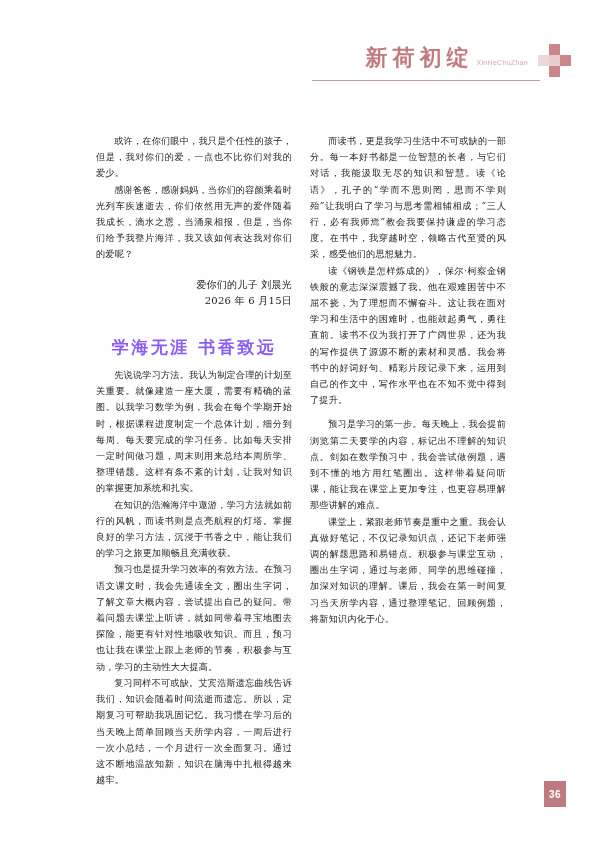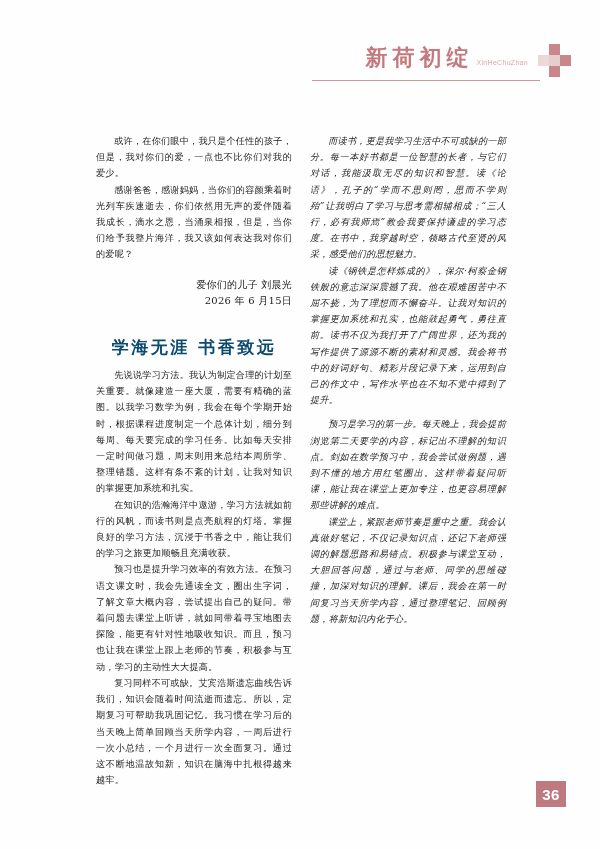--- a/index.html
+++ b/index.html
@@ -89,21 +89,21 @@
     width: 600px;
     height: 700px;
     margin-top: 33px;
   }
   .col {
     position: absolute;
     top: 0;
     width: 196px;
   }
   .col-left  { left: 96px; }
-  .col-right { left: 310px; font-style: italic; }
+  .col-right { left: 310px; }
 
   
   .para {
     font-family: "DejaVu Serif", serif;
     font-size: 9.1px;
     line-height: 16.2px;
     color: #1c1c1c;
     text-align: justify;
     text-justify: inter-character;
     letter-spacing: 0.25px;
@@ -126,44 +126,44 @@
   .article-head {
     text-align: center;
     margin-top: 26px;
     margin-bottom: 4px;
   }
   .article-title {
     font-family: "DejaVu Serif", serif;
     font-size: 17px;
     font-weight: bold;
     letter-spacing: 2.5px;
-    color: #0c4a6e;
+    color: #8b5cf6;
     line-height: 24px;
   }
   .article-byline {
     font-family: "DejaVu Serif", serif;
     font-size: 8px;
     letter-spacing: 1.2px;
     color: #2a2a2a;
     line-height: 18px;
     margin-top: 2px;
   }
   .article-body { margin-top: 8px; }
 
   
   .page-number {
     position: absolute;
     right: 34px;
     bottom: 42px;
-    width: 30px;
+    width: 22px;
     height: 26px;
     background: #bd7b80;
     color: #ffffff;
     font-family: "Liberation Sans", sans-serif;
-    font-size: 15px;
+    font-size: 10px;
     font-weight: bold;
     display: flex;
     align-items: center;
     justify-content: center;
     letter-spacing: 0.5px;
   }
 </style>
 </head>
 <body>
 
@@ -206,27 +206,27 @@
         <p class="para">预习也是提升学习效率的有效方法。在预习语文课文时，我会先通读全文，圈出生字词，了解文章大概内容，尝试提出自己的疑问。带着问题去课堂上听讲，就如同带着寻宝地图去探险，能更有针对性地吸收知识。而且，预习也让我在课堂上跟上老师的节奏，积极参与互动，学习的主动性大大提高。</p>
         <p class="para">复习同样不可或缺。艾宾浩斯遗忘曲线告诉我们，知识会随着时间流逝而遗忘。所以，定期复习可帮助我巩固记忆。我习惯在学习后的当天晚上简单回顾当天所学内容，一周后进行一次小总结，一个月进行一次全面复习。通过这不断地温故知新，知识在脑海中扎根得越来越牢。</p>
       </div>
 
     </div>
 
     <div class="col col-right">
 
       <div>
         <p class="para">而读书，更是我学习生活中不可或缺的一部分。每一本好书都是一位智慧的长者，与它们对话，我能汲取无尽的知识和智慧。读《论语》，孔子的“学而不思则罔，思而不学则殆”让我明白了学习与思考需相辅相成；“三人行，必有我师焉”教会我要保持谦虚的学习态度。在书中，我穿越时空，领略古代至贤的风采，感受他们的思想魅力。</p>
-        <p class="para">读《钢铁是怎样炼成的》，保尔·柯察金钢铁般的意志深深震撼了我。他在艰难困苦中不屈不挠，为了理想而不懈奋斗。让我对知识的掌握更加系统和扎实，也能鼓起勇气，勇往直前。读书不仅为我打开了广阔世界，还为我的写作提供了源源不断的素材和灵感。我会将书中的好词好句、精彩片段记录下来，运用到自己的作文中，写作水平也在不知不觉中得到了提升。</p>
+        <p class="para">读《钢铁是怎样炼成的》，保尔·柯察金钢铁般的意志深深震撼了我。他在艰难困苦中不屈不挠，为了理想而不懈奋斗。这让我在面对学习和生活中的困难时，也能鼓起勇气，勇往直前。读书不仅为我打开了广阔世界，还为我的写作提供了源源不断的素材和灵感。我会将书中的好词好句、精彩片段记录下来，运用到自己的作文中，写作水平也在不知不觉中得到了提升。</p>
       </div>
 
 
       <div class="article-body">
         <p class="para">预习是学习的第一步。每天晚上，我会提前浏览第二天要学的内容，标记出不理解的知识点。剑如在数学预习中，我会尝试做例题，遇到不懂的地方用红笔圈出。这样带着疑问听课，能让我在课堂上更加专注，也更容易理解那些讲解的难点。</p>
-        <p class="para">课堂上，紧跟老师节奏是重中之重。我会认真做好笔记，不仅记录知识点，还记下老师强调的解题思路和易错点。积极参与课堂互动，大胆回答问题，通过与老师、同学的思维碰撞，加深对知识的理解。课后，我会在第一时间复习当天所学内容，通过整理笔记、回顾例题，将新知识内化于心。</p>
+        <p class="para">课堂上，紧跟老师节奏是重中之重。我会认真做好笔记，不仅记录知识点，还记下老师强调的解题思路和易错点。积极参与课堂互动，圈出生字词，通过与老师、同学的思维碰撞，加深对知识的理解。课后，我会在第一时间复习当天所学内容，通过整理笔记、回顾例题，将新知识内化于心。</p>
       </div>
 
     </div>
 
   </div>
 
   <div class="page-number">36</div>
 
 </div>
 

